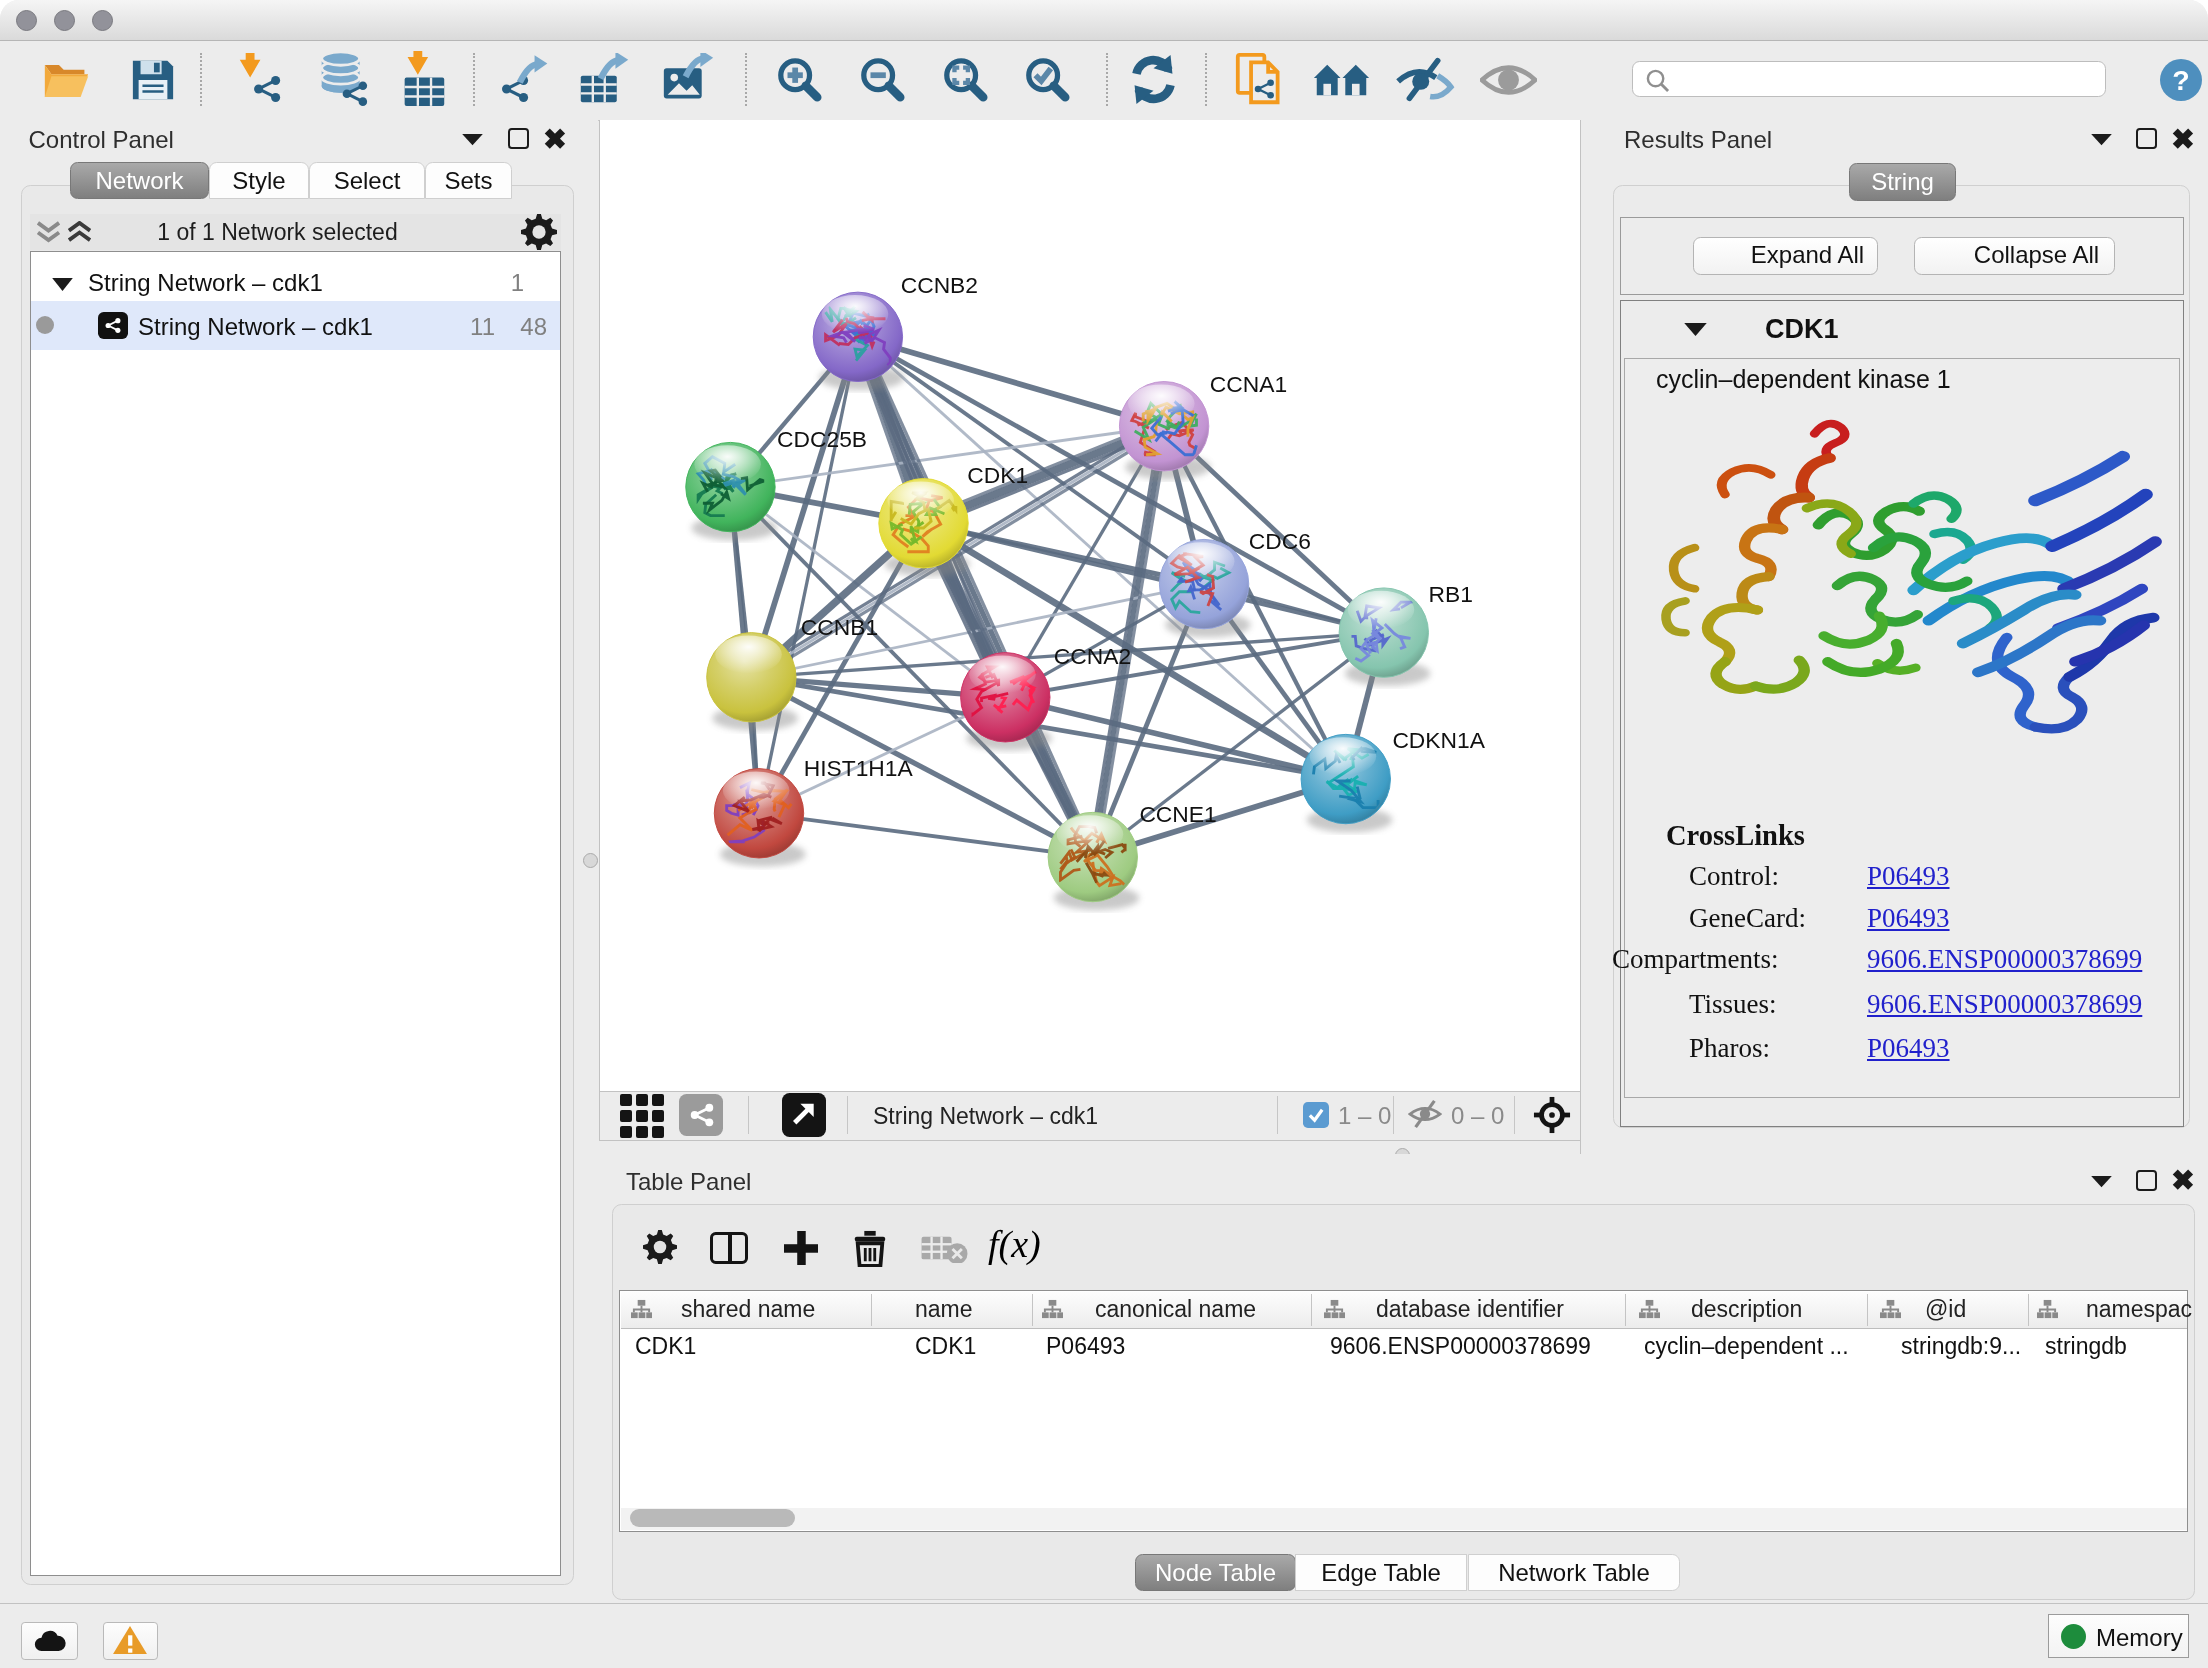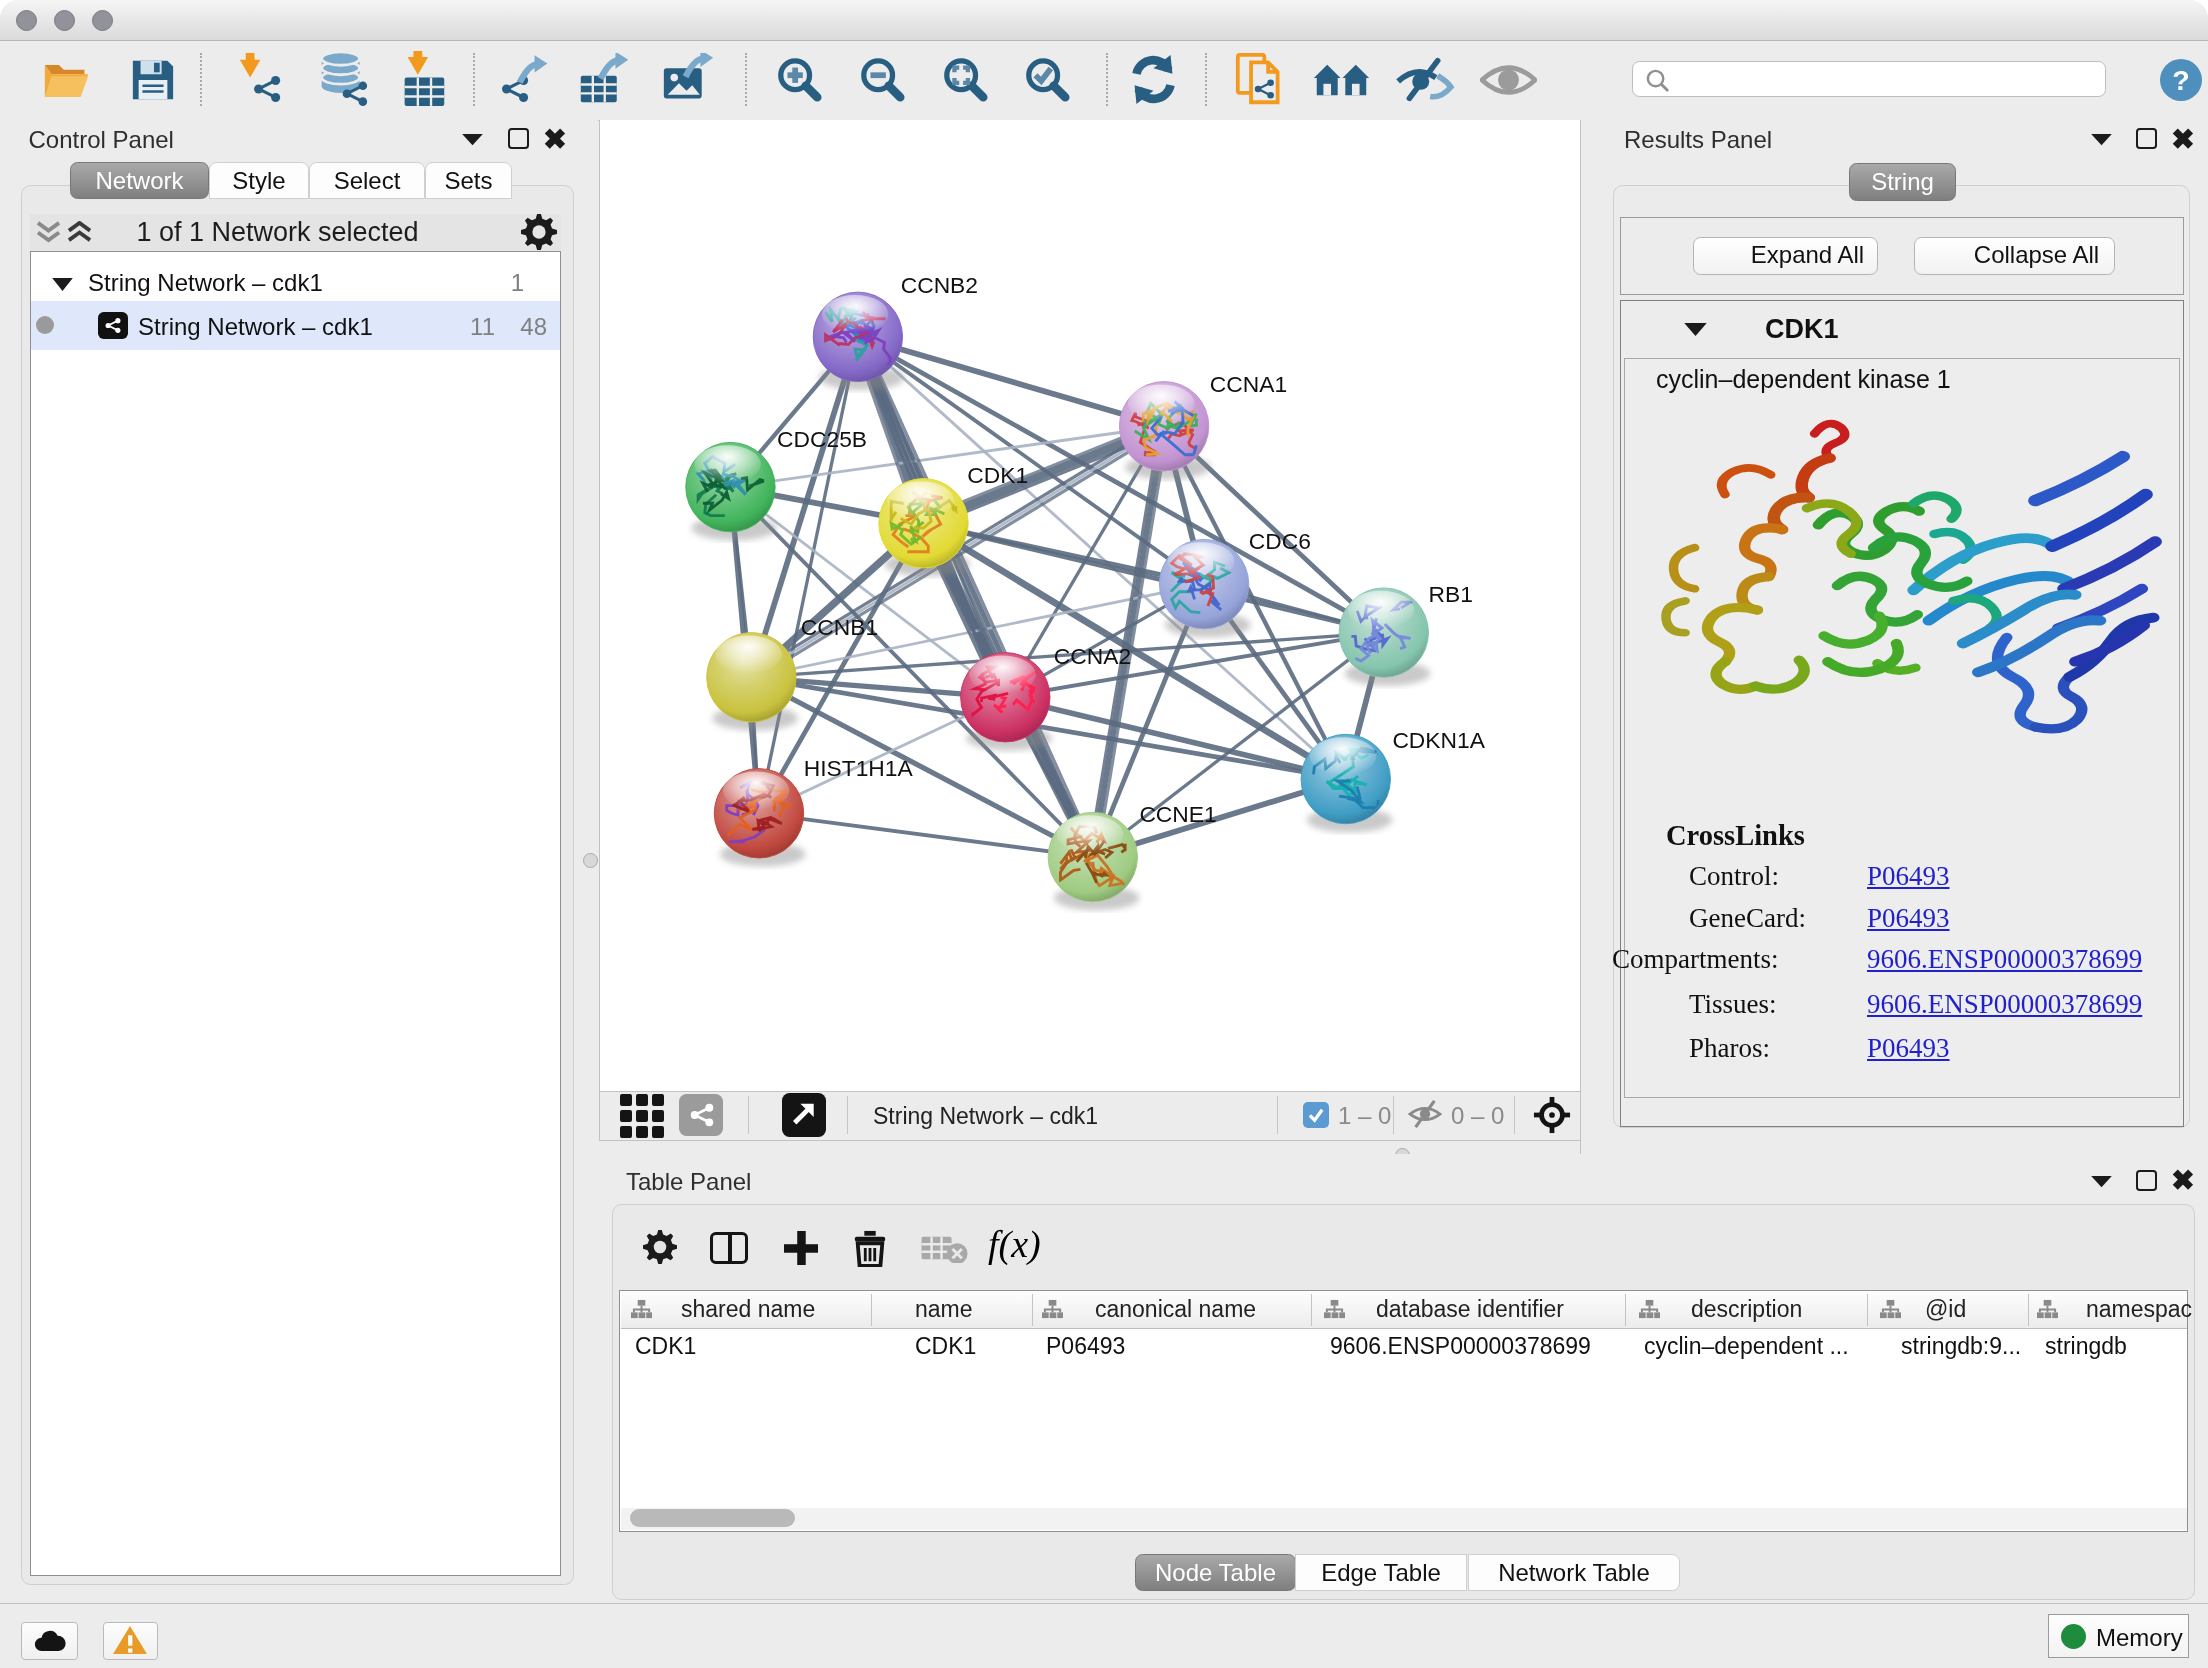--- a/index.html
+++ b/index.html
@@ -186,21 +186,21 @@
 <div class="abs" style="left:21px;top:185px;width:551px;height:1398px;background:#e9e9e9;border:1px solid #cfcfcf;border-radius:9.5px;"></div>
 <div class="abs" style="left:30px;top:214px;width:531px;height:36px;background:#e4e4e4;"></div>
 <svg class="abs" style="left:36px;top:221px;" width="25" height="23" viewBox="0 0 26 24">
       <path d="M2 2 L13 10 L24 2" fill="none" stroke="#8a8a8a" stroke-width="4"></path>
       <path d="M2 12 L13 20 L24 12" fill="none" stroke="#8a8a8a" stroke-width="4"></path>
     </svg>
 <svg class="abs" style="left:67px;top:221px;" width="25" height="23" viewBox="0 0 26 24">
       <path d="M2 10 L13 2 L24 10" fill="none" stroke="#3a3a3a" stroke-width="4"></path>
       <path d="M2 20 L13 12 L24 20" fill="none" stroke="#3a3a3a" stroke-width="4"></path>
     </svg>
-<div class="abs" style="left:30px;top:214px;width:495px;height:36px;font-size:27px;color:#1d1d1d;text-align:center;line-height:36px;">1 of 1 Network selected</div>
+<div class="abs" style="left:30px;top:214px;width:495px;height:36px;font-size:23px;color:#1d1d1d;text-align:center;line-height:36px;">1 of 1 Network selected</div>
 <svg class="abs" style="left:521px;top:214px;" width="36" height="36" viewBox="0 0 38 38">
       <path d="M15 0 L19 0 L20.5 5 L24.5 6.6 L29 4 L31.8 6.8 L29.2 11.3 L30.8 15.3 L36 17 L36 21 L30.8 22.5 L29.2 26.6 L31.8 31 L29 33.8 L24.5 31.2 L20.5 32.8 L19 38 L15 38 L13.5 32.8 L9.4 31.2 L5 33.8 L2.2 31 L4.8 26.6 L3.2 22.5 L-2 21 L-2 17 L3.2 15.3 L4.8 11.3 L2.2 6.8 L5 4 L9.4 6.6 L13.5 5 Z" transform="translate(2,0)" fill="#1b1b1b"></path>
       <circle cx="19" cy="19" r="7" fill="#e4e4e4"></circle>
     </svg>
 <div class="abs" style="left:30px;top:251px;width:531px;height:1325px;background:#ffffff;border:1px solid #8e8e8e;box-sizing:border-box;"></div>
 <svg class="abs" style="left:51px;top:277px;" width="23" height="15" viewBox="0 0 24 16">
       <path d="M1 1 L23 1 L12 15 Z" fill="#1b1b1b"></path>
     </svg>
 <div class="abs" style="left:88px;top:269px;font-size:24px;color:#111;">String Network – cdk1</div>
 <div class="abs" style="left:476px;top:269px;width:48px;text-align:right;font-size:24px;color:#808080;">1</div>

